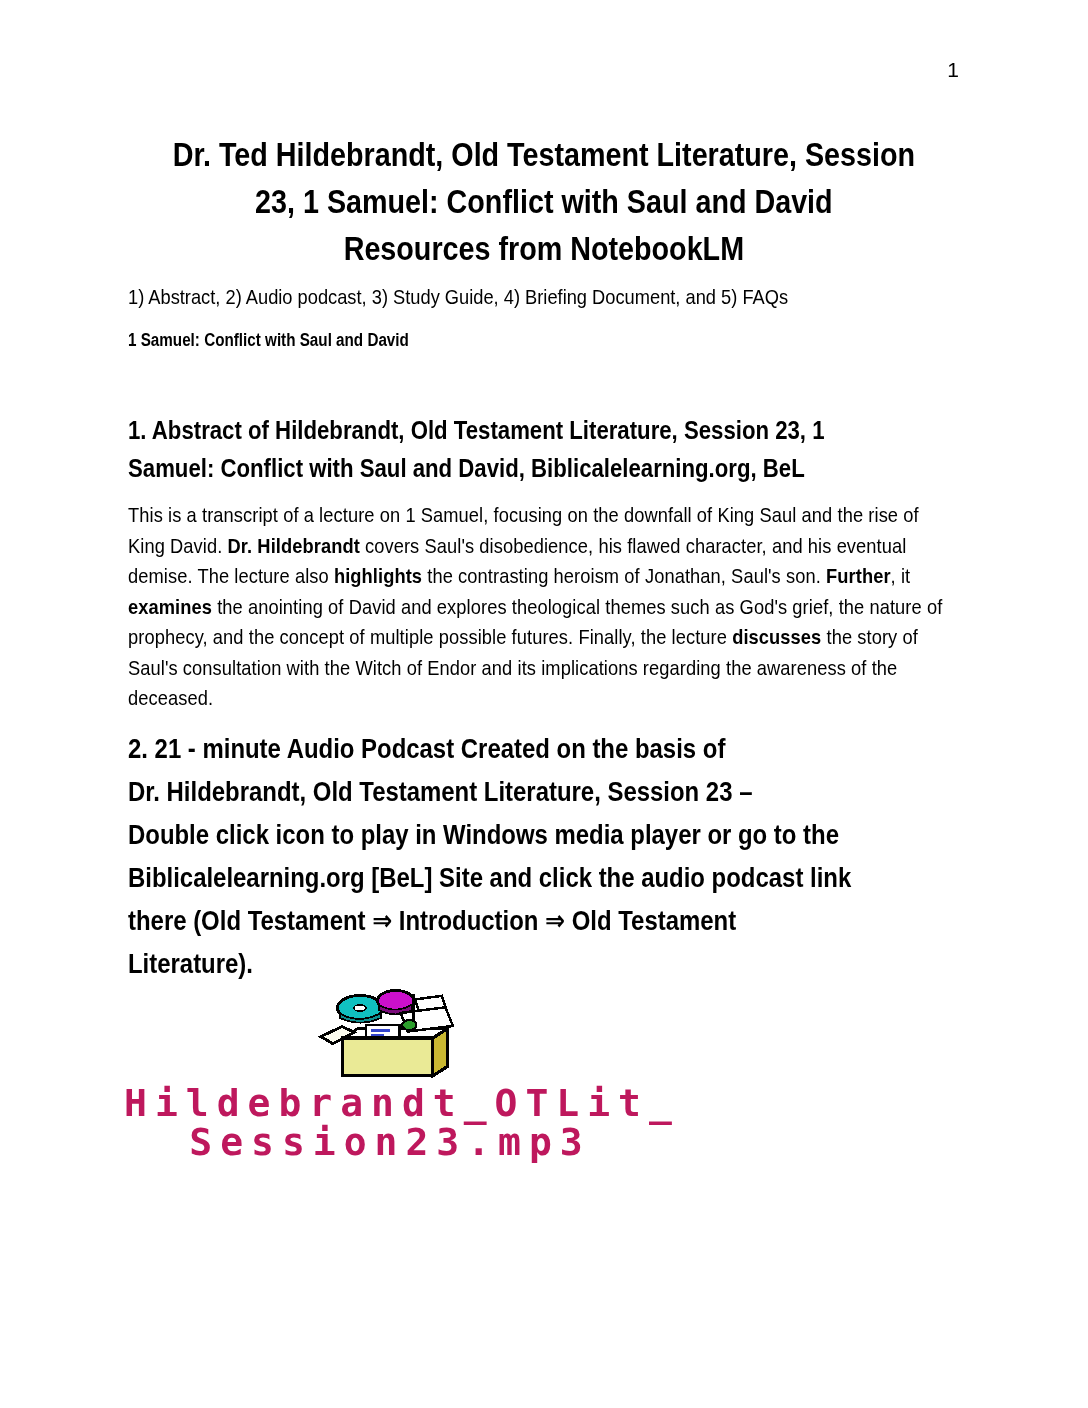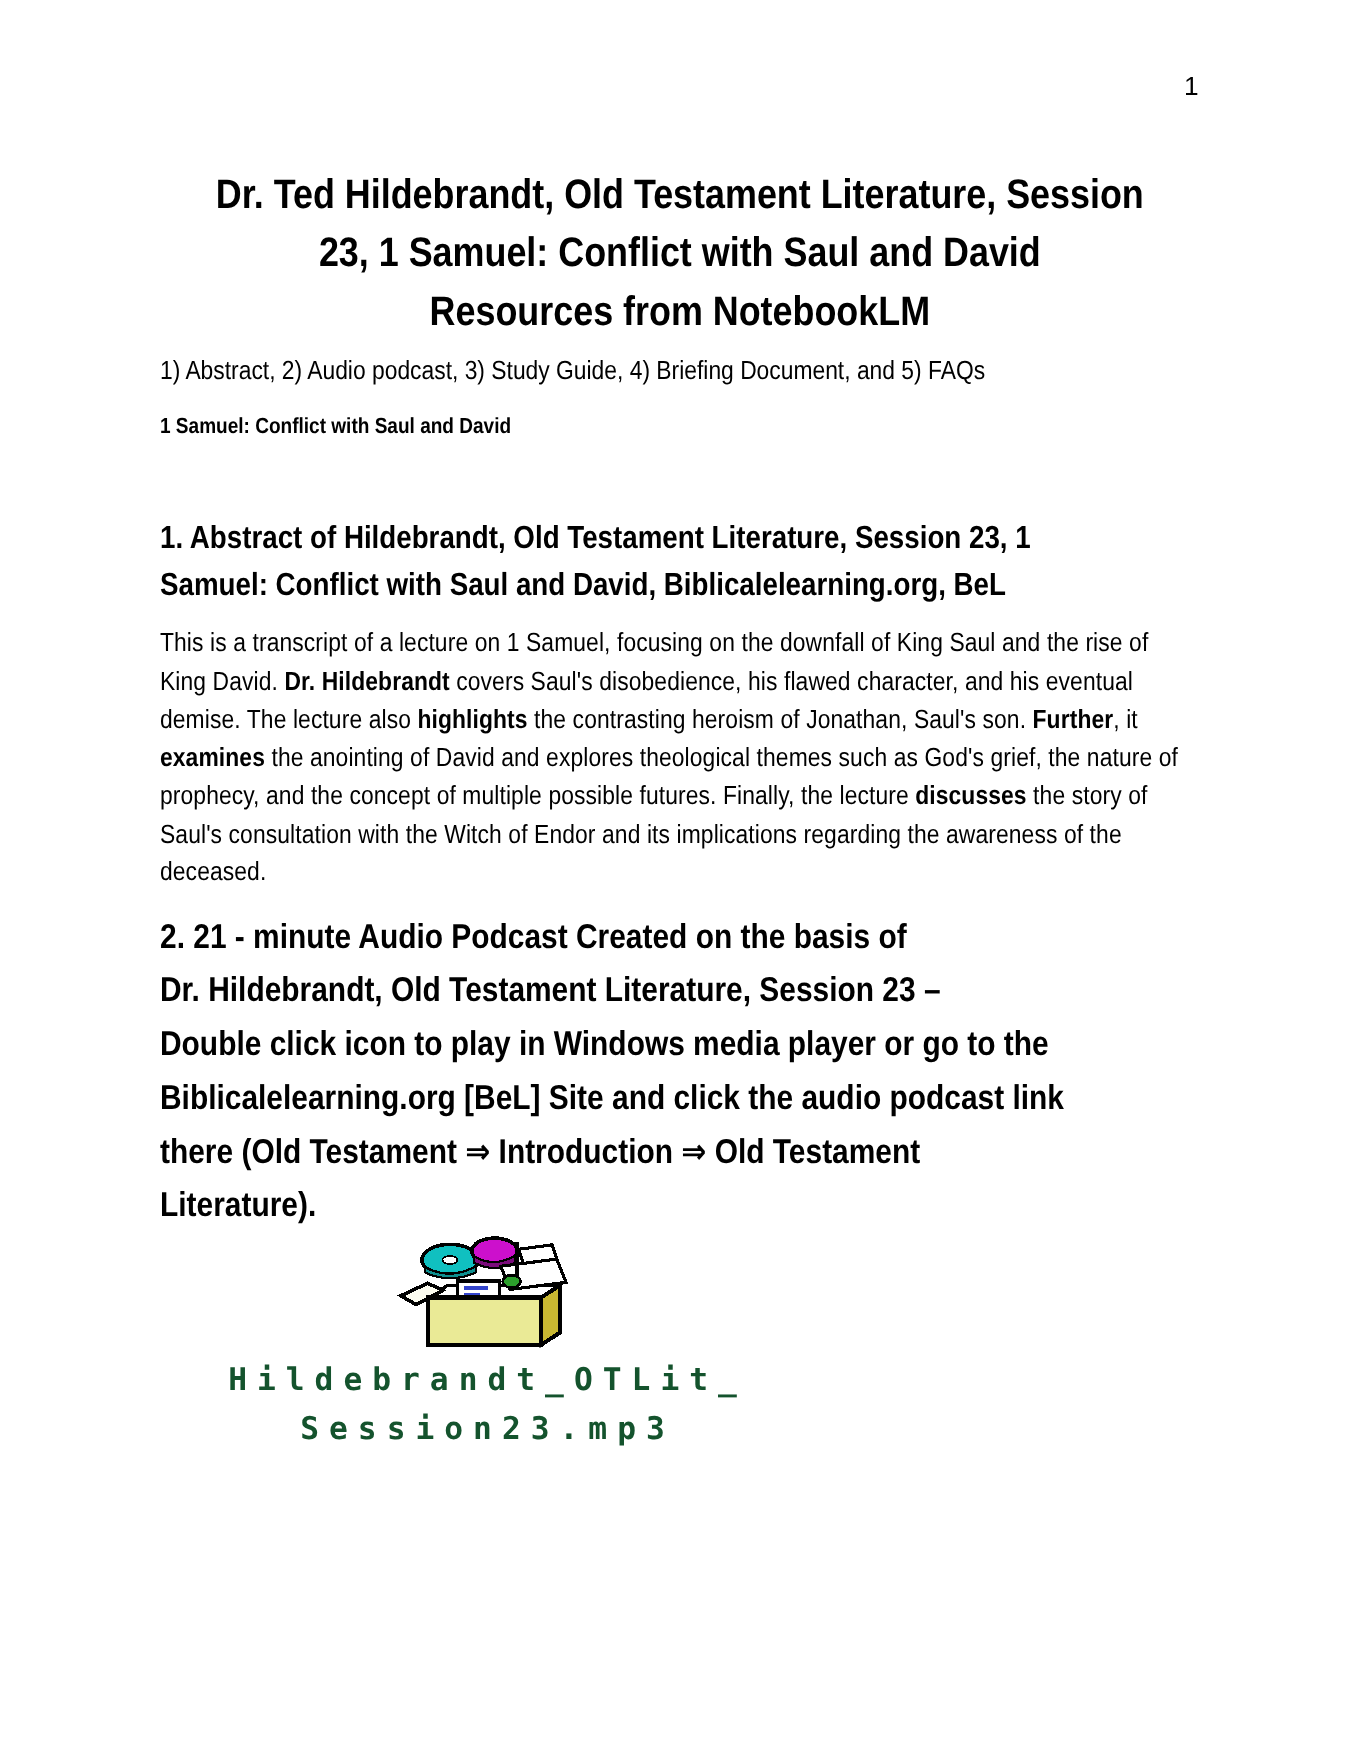--- a/index.html
+++ b/index.html
@@ -45,23 +45,23 @@
     font-size:27.5px;font-weight:bold;line-height:43px;
     white-space:nowrap;
   }
   .audio-object{
     position:absolute;top:988px;left:124px;width:532px;
     text-align:center;cursor:pointer;
   }
   .audio-object svg{display:block;margin:0 auto 6px auto;shape-rendering:crispEdges;}
   .filename{
     font-family:"DejaVu Sans Mono","Liberation Mono",monospace;
-    font-weight:bold;font-size:25px;line-height:39px;
+    font-weight:bold;font-size:38px;line-height:39px;
     letter-spacing:8px;white-space:nowrap;
-    color:#14532d;
+    color:#be185d;
   }
 </style>
 </head>
 <body>
 
 <div class="page">
 
   <div class="page-number">1</div>
 
   <div class="doc-title condensed">

